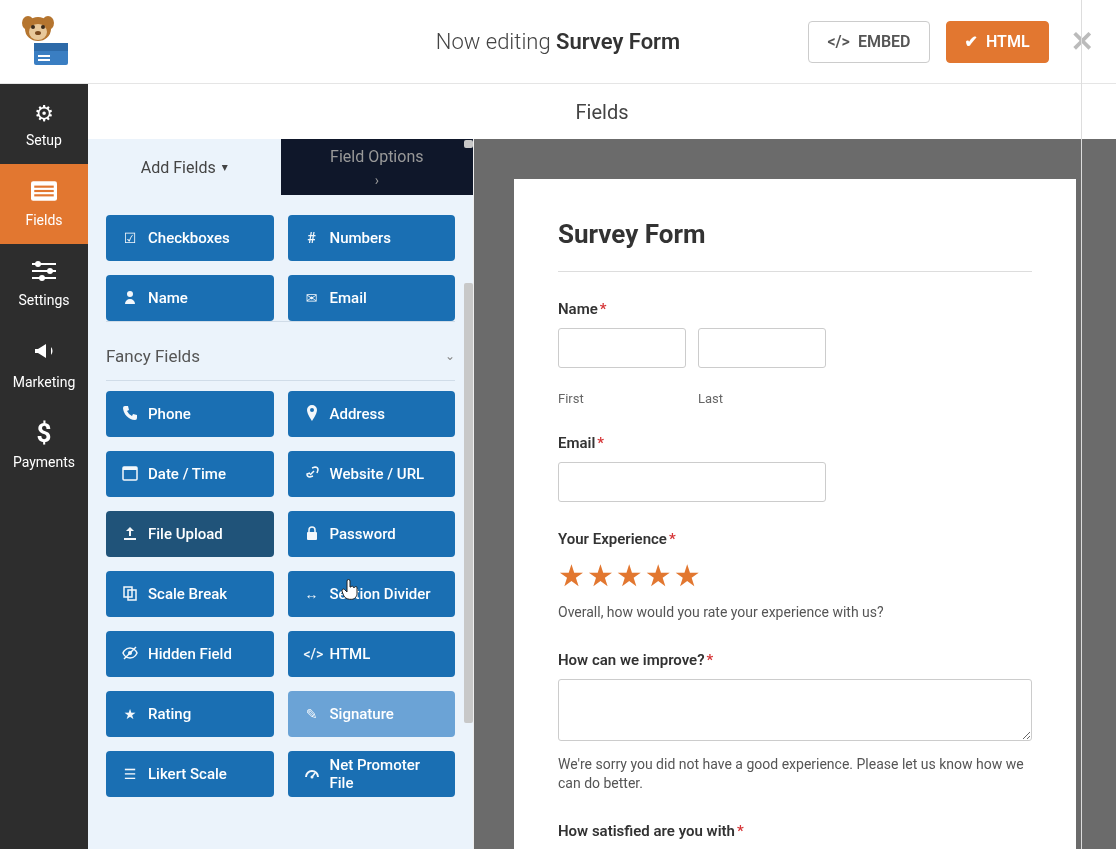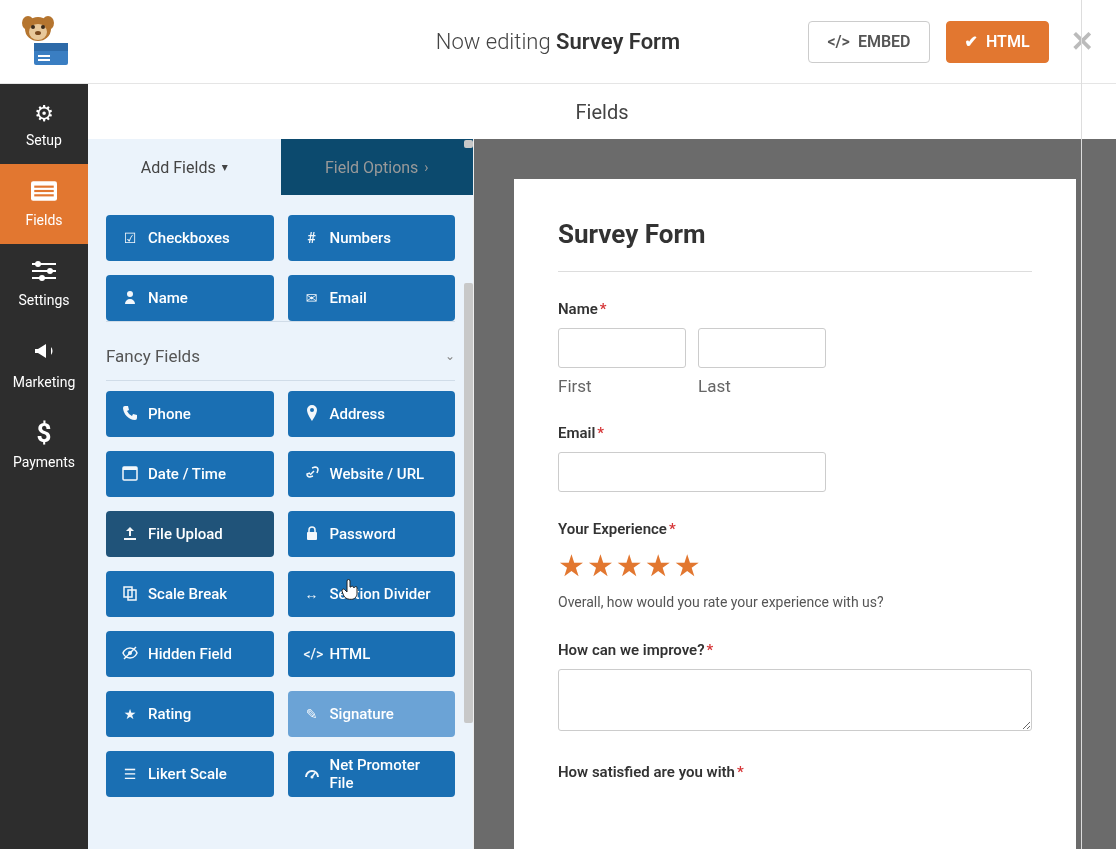--- a/index.html
+++ b/index.html
@@ -127,21 +127,21 @@
 .tab {
   flex: 1;
   display: flex;
   align-items: center;
   justify-content: center;
   gap: 6px;
   font-size: 16px;
   cursor: pointer;
 }
 .tab.active { background: #ebf3fb; color: #444; }
-.tab.inactive { background: #0c4a6e; color: #999; }
+.tab.inactive { background: #0f172a; color: #999; flex-direction: column; }
 .fields-scroll {
   flex: 1;
   overflow-y: auto;
   padding: 10px 18px 24px 18px;
 }
 .field-grid {
   display: grid;
   grid-template-columns: 1fr 1fr;
   gap: 14px;
   margin-top: 10px;
@@ -204,21 +204,21 @@
 .name-row { display: flex; gap: 12px; }
 .name-col { display: flex; flex-direction: column; }
 .text-input {
   border: 1px solid #ccc;
   border-radius: 3px;
   height: 40px;
   padding: 0 10px;
   font-size: 14px;
 }
 .name-col .text-input { width: 128px; }
-.sublabel { font-size: 17px; color: #666; margin-top: 8px; }
+.sublabel { font-size: 13px; color: #666; margin-top: 23px; }
 .email-input { width: 268px; }
 .stars { display: flex; gap: 2px; margin-top: 6px; }
 .star { color: #e27730; font-size: 30px; cursor: pointer; }
 .help-text { font-size: 14px; color: #555; margin-top: 10px; line-height: 1.4; }
 .textarea {
   width: 100%;
   height: 62px;
   border: 1px solid #ccc;
   border-radius: 3px;
   padding: 8px;
@@ -522,20 +522,21 @@
             <span class="star">★</span>
           </div>
           <div class="help-text">Overall, how would you rate your experience with us?</div>
         </div>
 
         <div class="form-field">
           <div class="field-label">
             <span>How can we improve?</span><span class="req">*</span>
           </div>
           <textarea class="textarea" style=""></textarea>
+          <div class="help-text">We're sorry you did not have a good experience. Please let us know how we can do better.</div>
         </div>
 
         <div class="form-field">
           <div class="field-label">
             <span>How satisfied are you with</span><span class="req">*</span>
           </div>
         </div>
       </div>
     </div>
 

